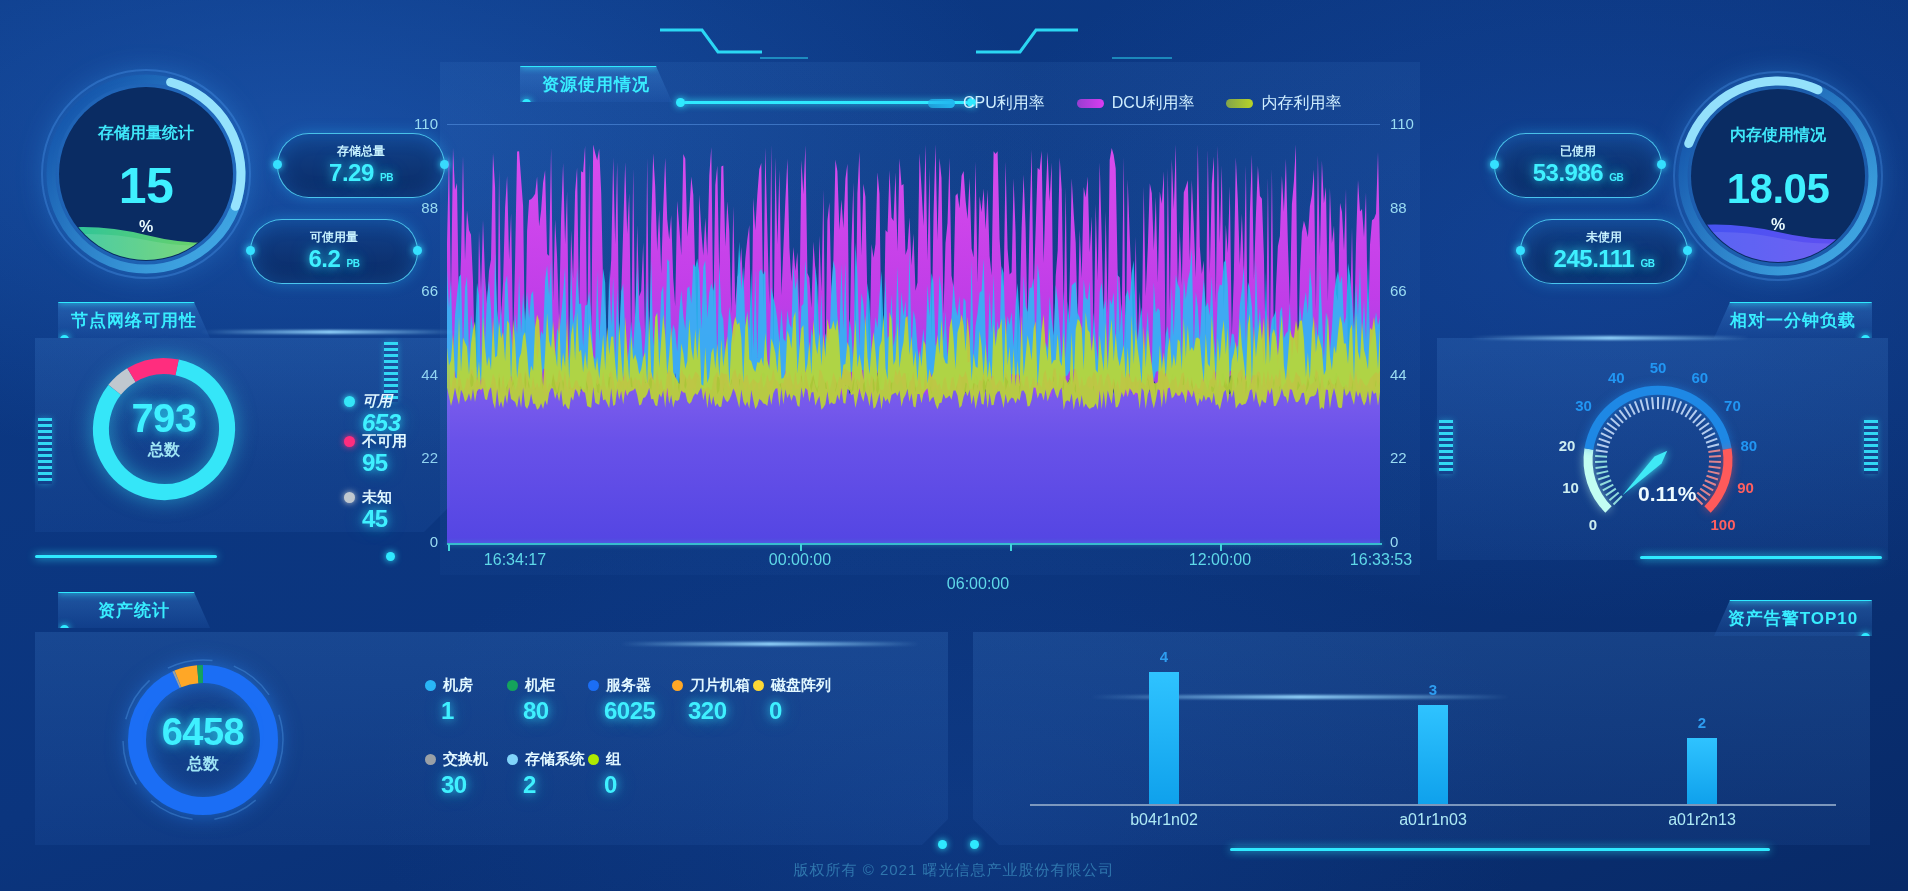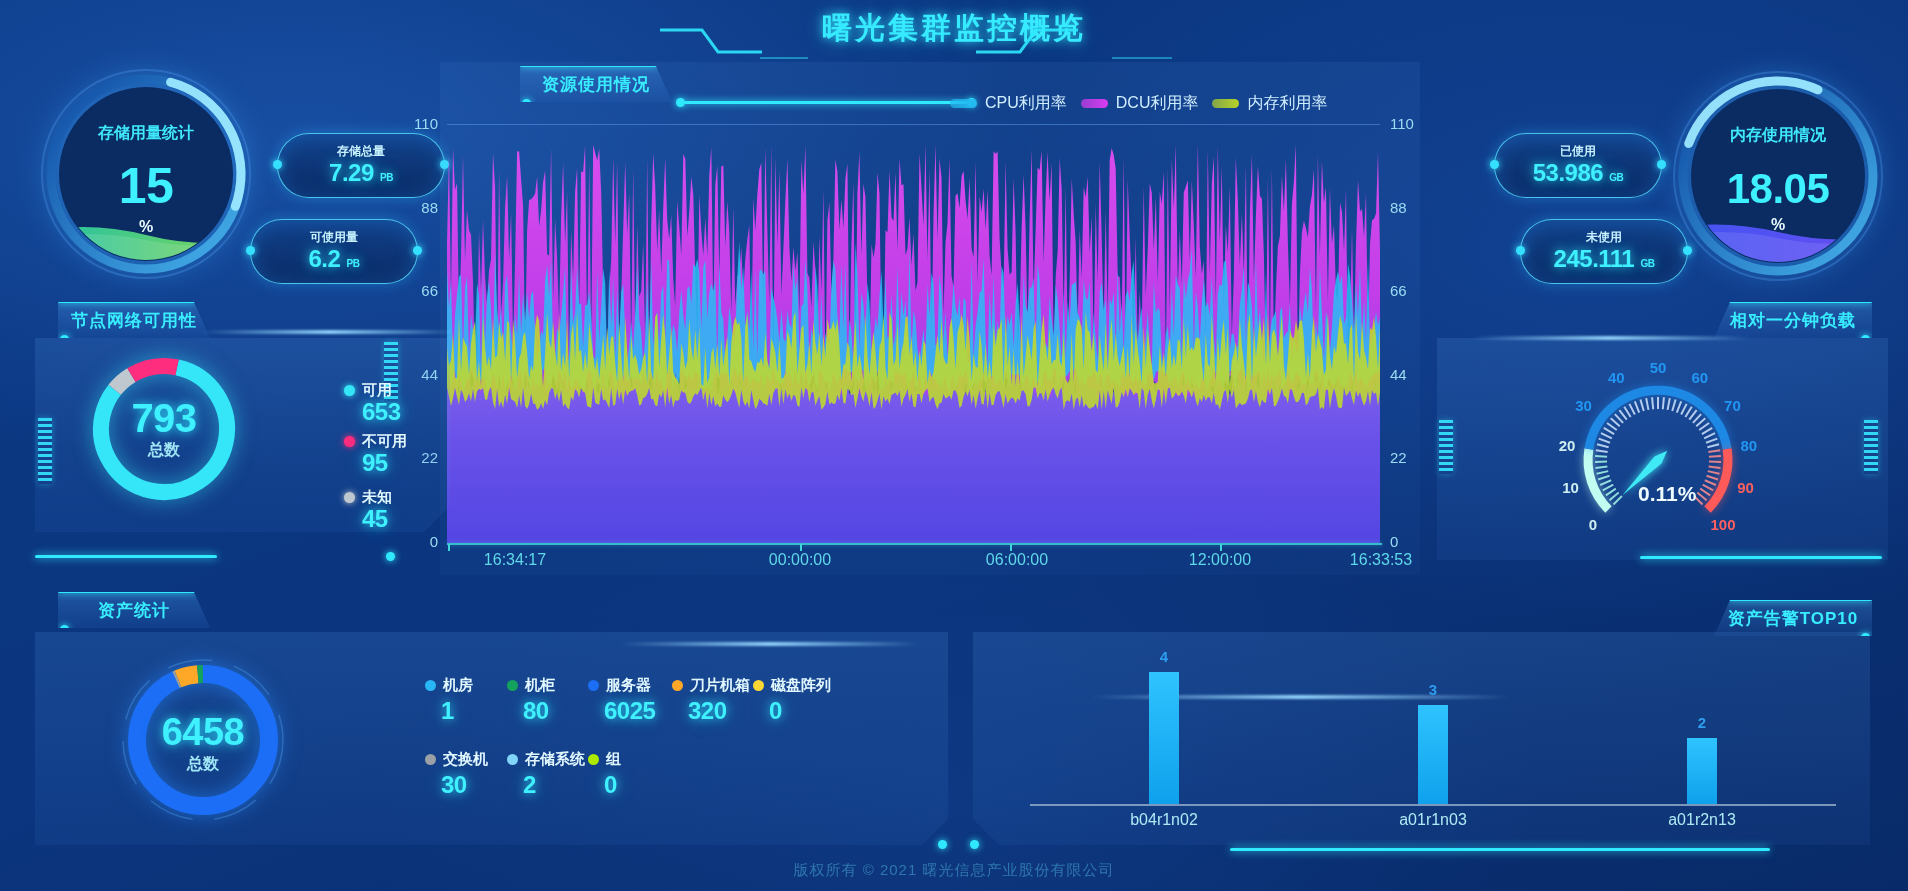--- a/index.html
+++ b/index.html
@@ -45,21 +45,21 @@
   
   .lg-title{fill:#3fe8fa;font-size:16px;font-weight:bold;text-anchor:middle;}
   .lg-value{fill:#3ff0ff;text-anchor:middle;font-weight:bold;}
   .lg-unit{fill:#eafcff;font-size:16px;font-weight:bold;text-anchor:middle;}
   
   .ytick{position:absolute;width:46px;font-size:15px;color:#9adcf2;}
   .xtick{position:absolute;transform:translateX(-50%);font-size:16px;color:#5fd8e8;top:551px;}
   .xmark{position:absolute;width:2px;height:7px;background:#3fd4dc;top:544px;}
   .axis-line{left:447px;top:543px;width:935px;height:2px;background:#3fd4dc;opacity:.85;box-shadow:0 0 5px rgba(63,212,220,.6);}
   .grid-top{left:447px;top:124px;width:933px;height:1px;background:rgba(90,150,230,.55);}
-  .legend-row{left:950px;top:93px;display:flex;gap:14px;align-items:center;}
+  .legend-row{left:928px;top:93px;display:flex;gap:32px;align-items:center;}
   .legend-item{display:flex;align-items:center;gap:8px;font-size:16px;color:#cfeeff;}
   .legend-pill{width:27px;height:9px;border-radius:5px;}
   .divider-line{left:684px;top:101px;width:284px;height:3px;background:#2fe9ff;border-radius:2px;box-shadow:0 0 7px #2fe9ff;}
   .divider-line:before,.divider-line:after{content:"";position:absolute;top:-3px;width:9px;height:9px;border-radius:50%;background:#2fe9ff;box-shadow:0 0 7px #2fe9ff;}
   .divider-line:before{left:-8px;} .divider-line:after{right:-8px;}
   
   .donut-center{position:absolute;text-align:center;color:#3ff0ff;}
   .donut-center .v{font-size:40px;line-height:40px;}
   .donut-center .l{font-size:16px;color:#9fe5f5;font-weight:bold;margin-top:2px;}
   
@@ -79,21 +79,20 @@
   .bar-cat{position:absolute;transform:translateX(-50%);font-size:16px;color:#aeeaf5;top:811px;}
   .alarm-axis{left:1030px;top:804px;width:806px;height:2px;background:#8fa8c8;opacity:.85;}
   .footer{left:0;right:0;top:861px;text-align:center;font-size:15px;color:#2f76ad;letter-spacing:1px;}
   svg text{font-family:"Liberation Sans",sans-serif;}
 </style>
 </head>
 <body>
 
 <div class="stage">
 
-  <div class="abs main-title glow">曙光集群监控概览</div>
   <svg class="abs" style="left:0;top:0" width="1908" height="75">
     <polyline points="660,30 702,30 718,52 762,52" fill="none" stroke="#2fe9ff" stroke-width="3" opacity=".9"></polyline>
     <polyline points="976,52 1020,52 1036,30 1078,30" fill="none" stroke="#2fe9ff" stroke-width="3" opacity=".9"></polyline>
     <line x1="760" y1="58" x2="808" y2="58" stroke="#2fe9ff" stroke-width="2" opacity=".45"></line>
     <line x1="1112" y1="58" x2="1172" y2="58" stroke="#2fe9ff" stroke-width="2" opacity=".45"></line>
   </svg>
 
   <svg class="abs" style="left:32px;top:60px;filter:drop-shadow(0 0 14px rgba(60,170,255,.45))" width="228" height="228" viewBox="0 0 228 228">
     <defs>
       <linearGradient id="rgA" x1="0" y1="0" x2="1" y2="1">
@@ -210,21 +209,21 @@
       <div class="abs ytick" style="left: 392px; top: 365.8px; text-align: right;">44</div>
       <div class="abs ytick" style="left: 1390px; top: 365.8px;">44</div>
       <div class="abs ytick" style="left: 392px; top: 282.2px; text-align: right;">66</div>
       <div class="abs ytick" style="left: 1390px; top: 282.2px;">66</div>
       <div class="abs ytick" style="left: 392px; top: 198.6px; text-align: right;">88</div>
       <div class="abs ytick" style="left: 1390px; top: 198.6px;">88</div>
       <div class="abs ytick" style="left: 392px; top: 115px; text-align: right;">110</div>
       <div class="abs ytick" style="left: 1390px; top: 115px;">110</div>
       <div class="xtick" style="left: 515px;">16:34:17</div>
       <div class="xtick" style="left: 800px;">00:00:00</div>
-      <div class="xtick" style="left: 1017px;">06:00:00</div>
+      <div class="xtick" style="left: 978px; margin-top: 24px;">06:00:00</div>
       <div class="xtick" style="left: 1220px;">12:00:00</div>
       <div class="xtick" style="left: 1381px;">16:33:53</div>
       <div class="xmark" style="left: 448px;"></div>
       <div class="xmark" style="left: 800px;"></div>
       <div class="xmark" style="left: 1010px;"></div>
       <div class="xmark" style="left: 1220px;"></div>
     </div>
 
   <div class="abs panel-body cut-br" style="left:35px;top:338px;width:415px;height:194px"></div>
   <div class="sec-head lft" style="left:58px;top:302px;width:152px">
@@ -371,21 +370,21 @@
       <div class="bar" style="left: 1418px; top: 705px; height: 99px;"></div>
       <div class="bar-val" style="left: 1433px; top: 681px;">3</div>
       <div class="bar-cat" style="left: 1433px;">a01r1n03</div>
       <div class="bar" style="left: 1687px; top: 738px; height: 66px;"></div>
       <div class="bar-val" style="left: 1702px; top: 714px;">2</div>
       <div class="bar-cat" style="left: 1702px;">a01r2n13</div>
     </div>
   <div class="bline" style="left:1230px;top:848px;width:540px"></div>
 
   <div class="abs footer">版权所有 © 2021 曙光信息产业股份有限公司</div>
-<div class="nl-item" style="left: 344px; top: 381px;">
+<div class="nl-item" style="left: 344px; top: 392px; font-style: italic;">
       <div class="nl-head">
         <div class="nl-dot" style="background: rgb(53, 230, 248); box-shadow: rgb(53, 230, 248) 0px 0px 6px;"></div>
         <div>可用</div>
       </div>
       <div class="nl-val num glow">653</div>
     </div>
     <div class="nl-item" style="left: 344px; top: 432px;">
       <div class="nl-head">
         <div class="nl-dot" style="background: rgb(255, 45, 126); box-shadow: rgb(255, 45, 126) 0px 0px 6px;"></div>
         <div>不可用</div>

